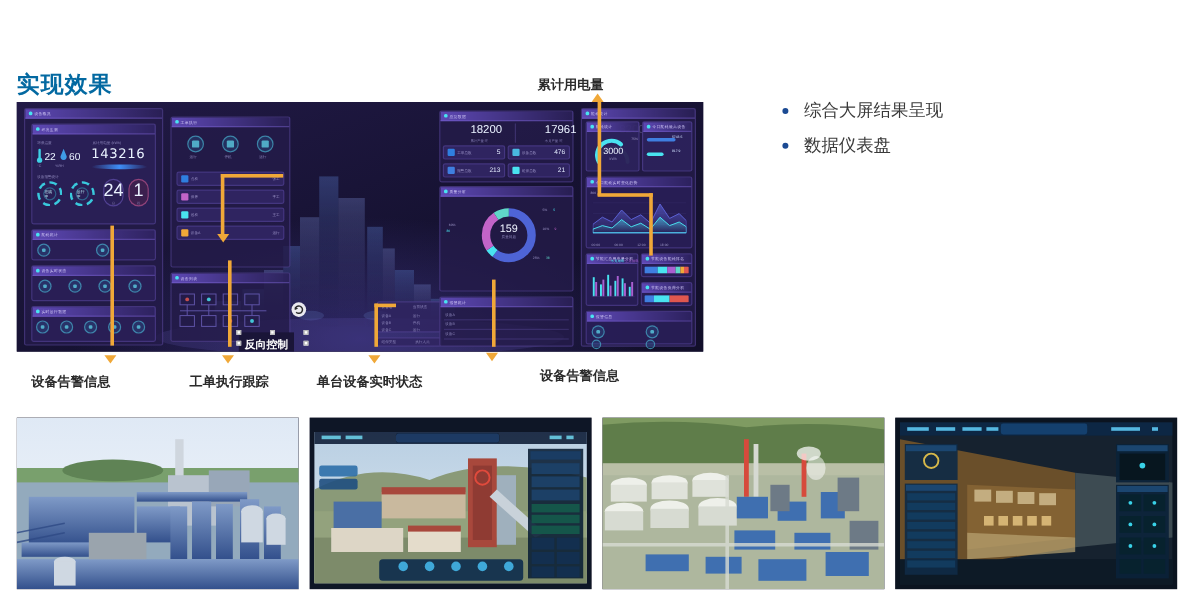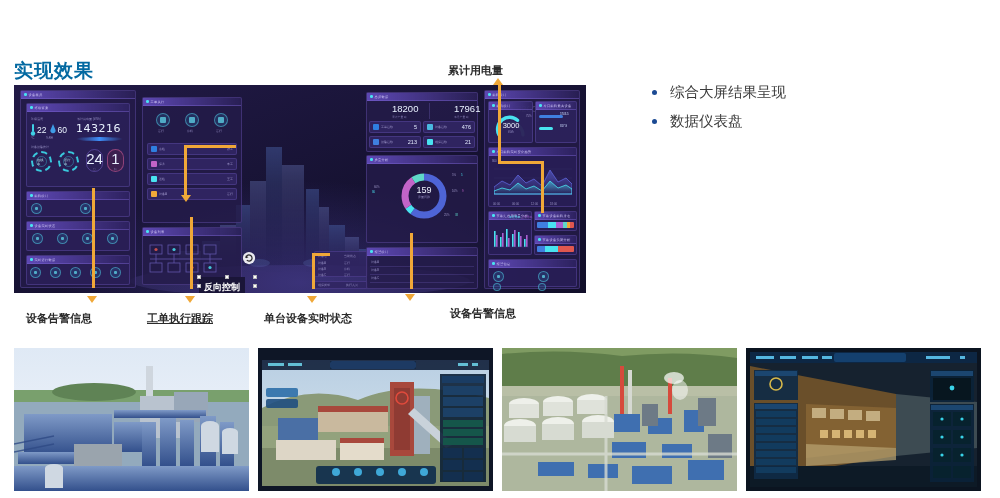--- a/index.html
+++ b/index.html
@@ -574,21 +574,21 @@
     <div class="calL" style="left:527px;top:76px;width:3px;height:52px;"></div>
   </div>
 
   <div class="callout-label" style="left:448px;top:63px;">累计用电量</div>
   <div class="arrowhead ah-up" style="left:493px;top:78px;"></div>
 
   <div class="arrowhead ah-down" style="left:87px;top:296px;"></div>
   <div class="callout-label" style="left:26px;top:311px;">设备告警信息</div>
 
   <div class="arrowhead ah-down" style="left:185px;top:296px;"></div>
-  <div class="callout-label" style="left:147px;top:311px;text-decoration:underline;">工单执行跟踪</div>
+  <div class="callout-label" style="left:158px;top:311px;">工单执行跟踪</div>
 
   <div class="arrowhead ah-down" style="left:307px;top:296px;"></div>
   <div class="callout-label" style="left:264px;top:311px;">单台设备实时状态</div>
 
   <div class="arrowhead ah-down" style="left:405px;top:294px;"></div>
   <div class="callout-label" style="left:450px;top:306px;">设备告警信息</div>
 
   <div class="thumbs">
 
     <div class="thumb">

